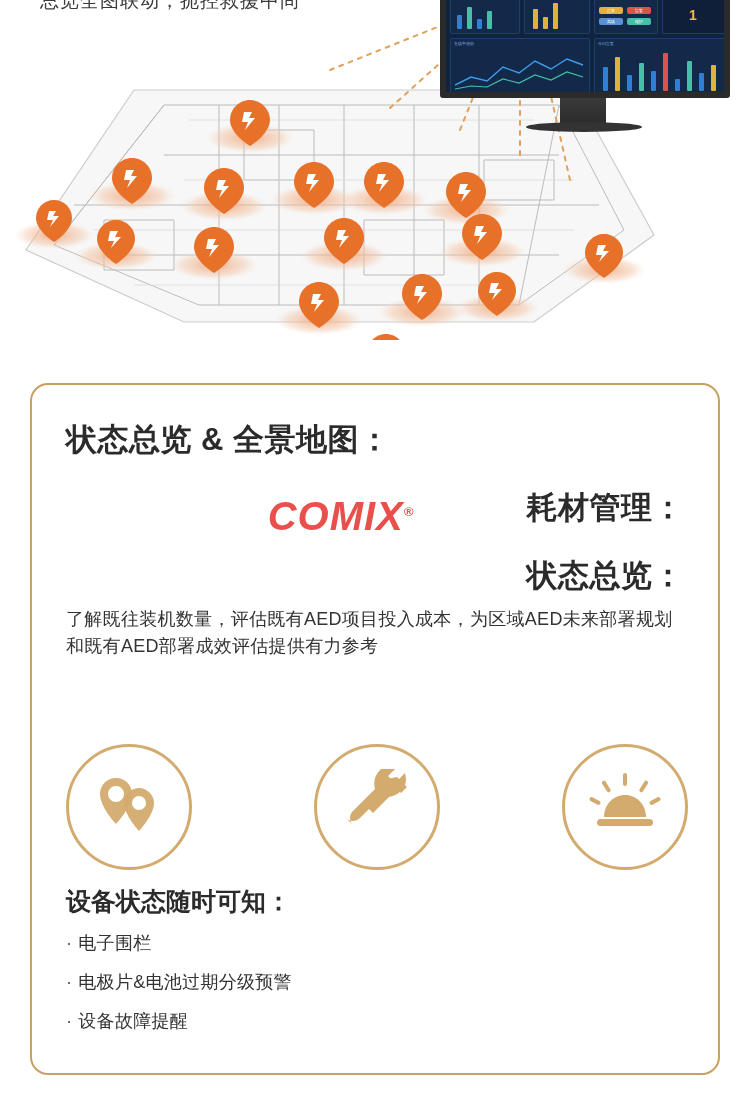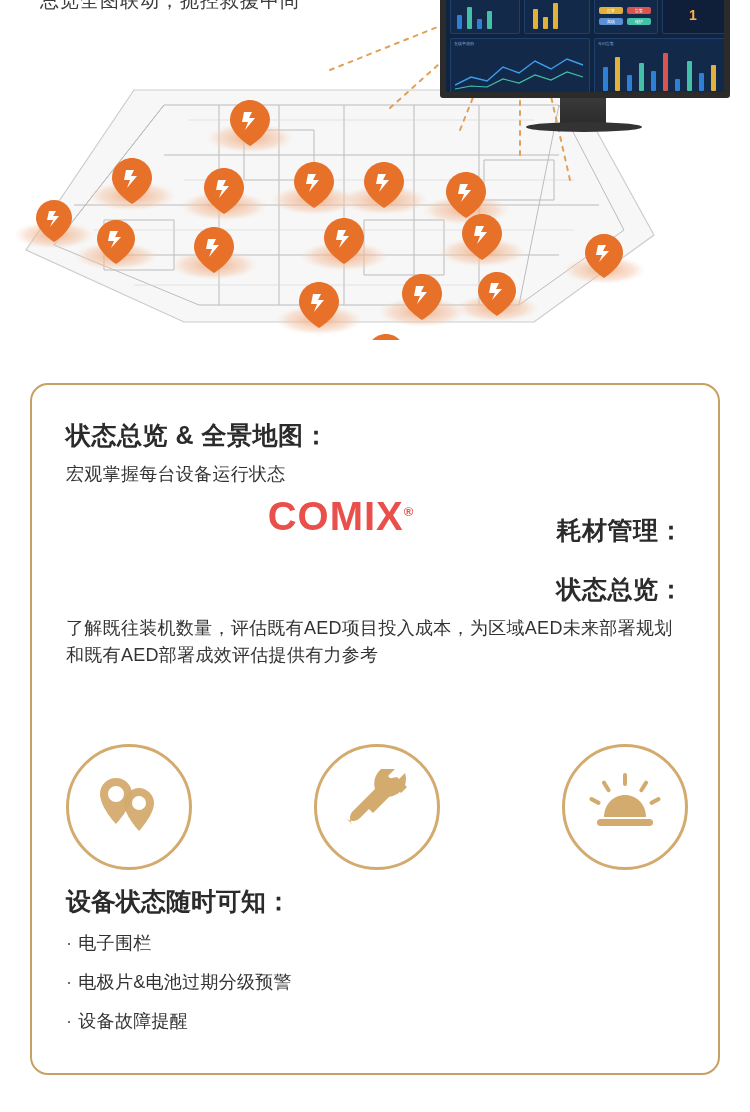--- a/index.html
+++ b/index.html
@@ -62,21 +62,21 @@
   .connectors { position:absolute; left:0; top:0; width:750px; height:360px; }
 
   
   .card {
     position:absolute; left:30px; top:383px; width:690px; height:692px;
     border:2px solid #c9a063; border-radius:18px; background:#fff;
   }
   .card-inner { padding:34px 34px 0 34px; position:relative; height:100%; }
 
   h2.sec {
-    font-size:25px; color:#2b2b2b; font-weight:bold; letter-spacing:0.5px;
+    font-size:31px; color:#2b2b2b; font-weight:bold; letter-spacing:0.5px;
     margin-bottom:9px;
   }
   h2.sec.s2 { margin-top:26px;text-align:right; }
   p.desc {
     font-size:18px; color:#333; line-height:1.5; letter-spacing:0.3px;
   }
 
   .icon-row {
     position:absolute; left:34px; top:352px; width:622px; height:140px;
     display:flex; justify-content:space-between; align-items:center;
@@ -90,21 +90,21 @@
   .bottom-block h2 { font-size:25px; color:#2b2b2b; font-weight:bold; margin-bottom:16px; }
   .bullet {
     font-size:18px; color:#333; line-height:1.1; margin-bottom:19px;
     letter-spacing:0.3px;
   }
   .bullet .dot { color:#555; margin-right:6px; }
 
   
   .watermark {
     position:absolute; left:50%; top:494px; transform:translateX(-50%);
-    text-align:left; pointer-events:none; user-select:none;
+    text-align:left; pointer-events:none; user-select:none;font-style:italic;
   }
   .wm-main {
     font-size:40px; font-weight:bold; color:#e8413c; letter-spacing:1px;
     font-family:"Liberation Sans", sans-serif; opacity:.92;
   }
   .wm-main sup { font-size:13px; vertical-align:super; }
   .wm-sub {
     font-size:26px; color:#bdbdbd; letter-spacing:10px; margin-top:-10px; opacity:.85;
   }
 </style>
@@ -289,21 +289,20 @@
       </div>
       <div class="mon-stand"></div>
       <div class="mon-base"></div>
     </div>
   </div>
 
   <div class="card">
     <div class="card-inner">
 
       <h2 class="sec">状态总览 &amp; 全景地图：</h2>
-      <p class="desc">宏观掌握每台设备运行状态</p>
 
       <h2 class="sec s2">耗材管理：</h2>
 
       <h2 class="sec s2">状态总览：</h2>
       <p class="desc">了解既往装机数量，评估既有AED项目投入成本，为区域AED未来部署规划和既有AED部署成效评估提供有力参考</p>
 
       <div class="icon-row">
 
         <div class="icon-circle">
           <svg width="74" height="74" viewBox="0 0 74 74">

